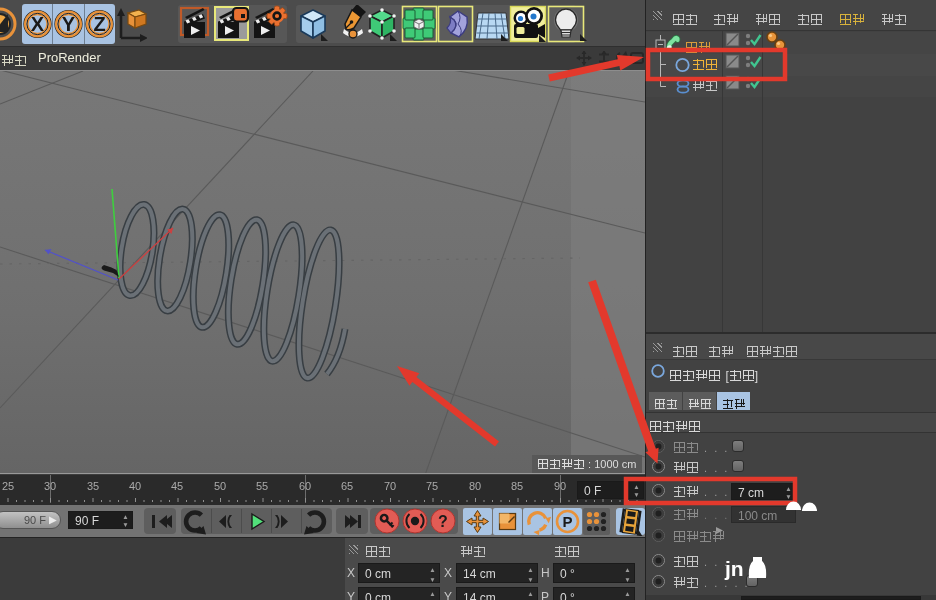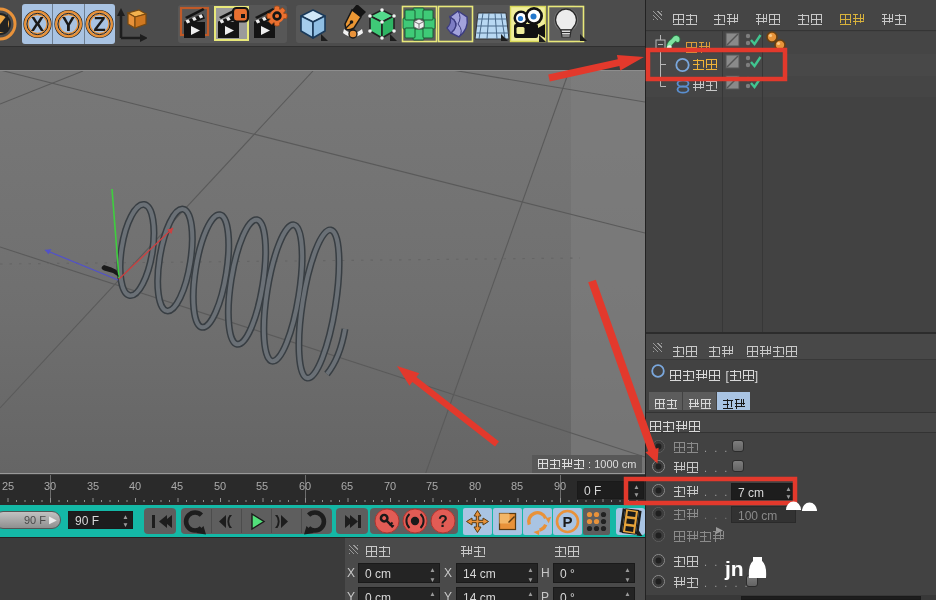--- a/index.html
+++ b/index.html
@@ -204,20 +204,37 @@
     <g transform="translate(256,2)">
       <circle cx="14" cy="13" r="12" fill="#777"></circle>
       <path d="M14,2 a10.5,11 0 0 1 10.5,11 c0,5 -3.5,7.5 -5,10 l-11,0 c-1.5,-2.5 -5,-5 -5,-10 A10.5,11 0 0 1 14,2 Z" fill="#ececec" stroke="#2a2a2a" stroke-width="1.3"></path>
       <path d="M9,23 L19,23 L18,30 L10,30 Z" fill="#dedede" stroke="#2a2a2a" stroke-width="1.2"></path>
       <path d="M9.5,25.5 L18.5,25.5 M9.8,28 L18.2,28" stroke="#2a2a2a" stroke-width="1.1"></path>
       <path d="M28,27 L35,34 L28,34 Z" fill="#1d1d1d"></path>
     </g>
   </svg>
 </div>
 
+<div class="abs" style="left:0;top:47px;width:645px;height:23px;background:#3a3a3a">
+  <span class="abs" style="left:1px;top:4px;color:#d8d8c4"><span class="z z3"></span><span class="z z2"></span></span>
+  <span class="abs" style="left:38px;top:3px;font-size:13px;color:#eeeedd">ProRender</span>
+  <svg class="abs" style="left:574px;top:4px" width="70" height="16">
+    <g stroke="#2a2a2a" stroke-width="2" fill="none">
+      <path d="M10,1 L10,13 M4,7 L16,7"></path>
+      <path d="M30,1 L30,13 M25,3.5 L35,3.5 M25,10.5 L35,10.5"></path>
+      <path d="M46,2 A5.5,5.5 0 1 0 51,12"></path>
+    </g>
+    <g fill="#282828">
+      <path d="M10,-1 L7.6,3 L12.4,3 Z M10,15 L7.6,11 L12.4,11 Z M2,7 L6,4.6 L6,9.4 Z M18,7 L14,4.6 L14,9.4 Z"></path>
+      <path d="M30,-1 L27.6,3 L32.4,3 Z M30,15 L27.6,11 L32.4,11 Z"></path>
+      <path d="M52,0 L48,5 L54,6 Z"></path>
+    </g>
+    <rect x="57" y="2" width="12" height="10" rx="2" fill="none" stroke="#282828" stroke-width="2"></rect>
+  </svg>
+</div>
 
 <div id="viewport" class="abs" style="left:0;top:70px;width:645px;height:404px;background:linear-gradient(#787878 0%,#6f6f6f 60%,#656565 100%);border-bottom:1px solid #999;border-top:1px solid #8d8d8d;overflow:hidden">
   <div class="abs" style="left:571px;top:0;width:74px;height:404px;background:#7e7e7e;opacity:.6"></div>
   <svg id="vpsvg" width="645" height="404" style="position:absolute;left:0;top:0">
 
     <g stroke="#5a5a5a" stroke-width="1.1" fill="none">
       <path d="M440,-3 L645,31"></path>
       <path d="M0,-1 L645,162"></path>
       <path d="M0,176 L645,386"></path>
           <path d="M313,0 L0,337" opacity="0"></path>
@@ -282,21 +299,21 @@
     <g stroke="#9a9a9a" stroke-width="1">
       <path d="M50.5,0 L50.5,28 M305.5,0 L305.5,28 M560.5,0 L560.5,28" opacity=".6"></path>
     </g>
     <g stroke="#8f8f8f" stroke-width="1">
           <path d="M8,23 L8,27 M16.5,25 L16.5,27 M25,25 L25,27 M33.5,25 L33.5,27 M42,25 L42,27 M50.5,23 L50.5,27 M59,25 L59,27 M67.5,25 L67.5,27 M76,25 L76,27 M84.5,25 L84.5,27 M93,23 L93,27 M101.5,25 L101.5,27 M110,25 L110,27 M118.5,25 L118.5,27 M127,25 L127,27 M135.5,23 L135.5,27 M144,25 L144,27 M152.5,25 L152.5,27 M161,25 L161,27 M169.5,25 L169.5,27 M178,23 L178,27 M186.5,25 L186.5,27 M195,25 L195,27 M203.5,25 L203.5,27 M212,25 L212,27 M220.5,23 L220.5,27 M229,25 L229,27 M237.5,25 L237.5,27 M246,25 L246,27 M254.5,25 L254.5,27 M263,23 L263,27 M271.5,25 L271.5,27 M280,25 L280,27 M288.5,25 L288.5,27 M297,25 L297,27 M305.5,23 L305.5,27 M314,25 L314,27 M322.5,25 L322.5,27 M331,25 L331,27 M339.5,25 L339.5,27 M348,23 L348,27 M356.5,25 L356.5,27 M365,25 L365,27 M373.5,25 L373.5,27 M382,25 L382,27 M390.5,23 L390.5,27 M399,25 L399,27 M407.5,25 L407.5,27 M416,25 L416,27 M424.5,25 L424.5,27 M433,23 L433,27 M441.5,25 L441.5,27 M450,25 L450,27 M458.5,25 L458.5,27 M467,25 L467,27 M475.5,23 L475.5,27 M484,25 L484,27 M492.5,25 L492.5,27 M501,25 L501,27 M509.5,25 L509.5,27 M518,23 L518,27 M526.5,25 L526.5,27 M535,25 L535,27 M543.5,25 L543.5,27 M552,25 L552,27 M560.5,23 L560.5,27 M569,25 L569,27 M577.5,25 L577.5,27 M586,25 L586,27 M594.5,25 L594.5,27 M603,23 L603,27 M611.5,25 L611.5,27 M620,25 L620,27 M628.5,25 L628.5,27 M637,25 L637,27 M645.5,23 L645.5,27"></path>
         </g>
   </svg>
   <div class="fld" style="left:577px;top:6px;width:67px;height:18px;background:#1d1d1d">0 F<span class="spin">▲<br>▼</span></div>
 </div>
 
-<div id="transport" class="abs" style="left:0;top:505px;width:645px;height:32px;background:#14b8a6">
+<div id="transport" class="abs" style="left:0;top:505px;width:645px;height:32px;background:#737373">
 
   <div class="abs" style="left:-6px;top:6px;width:67px;height:18px;background:linear-gradient(#c2c2c2,#8f8f8f);border-radius:9px;border:1px solid #555">
     <span class="abs" style="left:29px;top:2px;font-size:11px;color:#4a4a4a">90 F</span>
     <span class="abs" style="left:54px;top:2px;color:#ececec;font-size:10px">▶</span>
   </div>
   <div class="fld" style="left:68px;top:6px;width:65px;height:18px;background:#1d1d1d">90 F<span class="spin">▲<br>▼</span></div>
 
   <svg class="abs" style="left:140px;top:2px" width="240" height="29">
     <rect x="4" y="1" width="32" height="26" rx="4" fill="#5e5e5e"></rect>
     <rect x="41" y="1" width="151" height="26" rx="4" fill="#5e5e5e"></rect>

